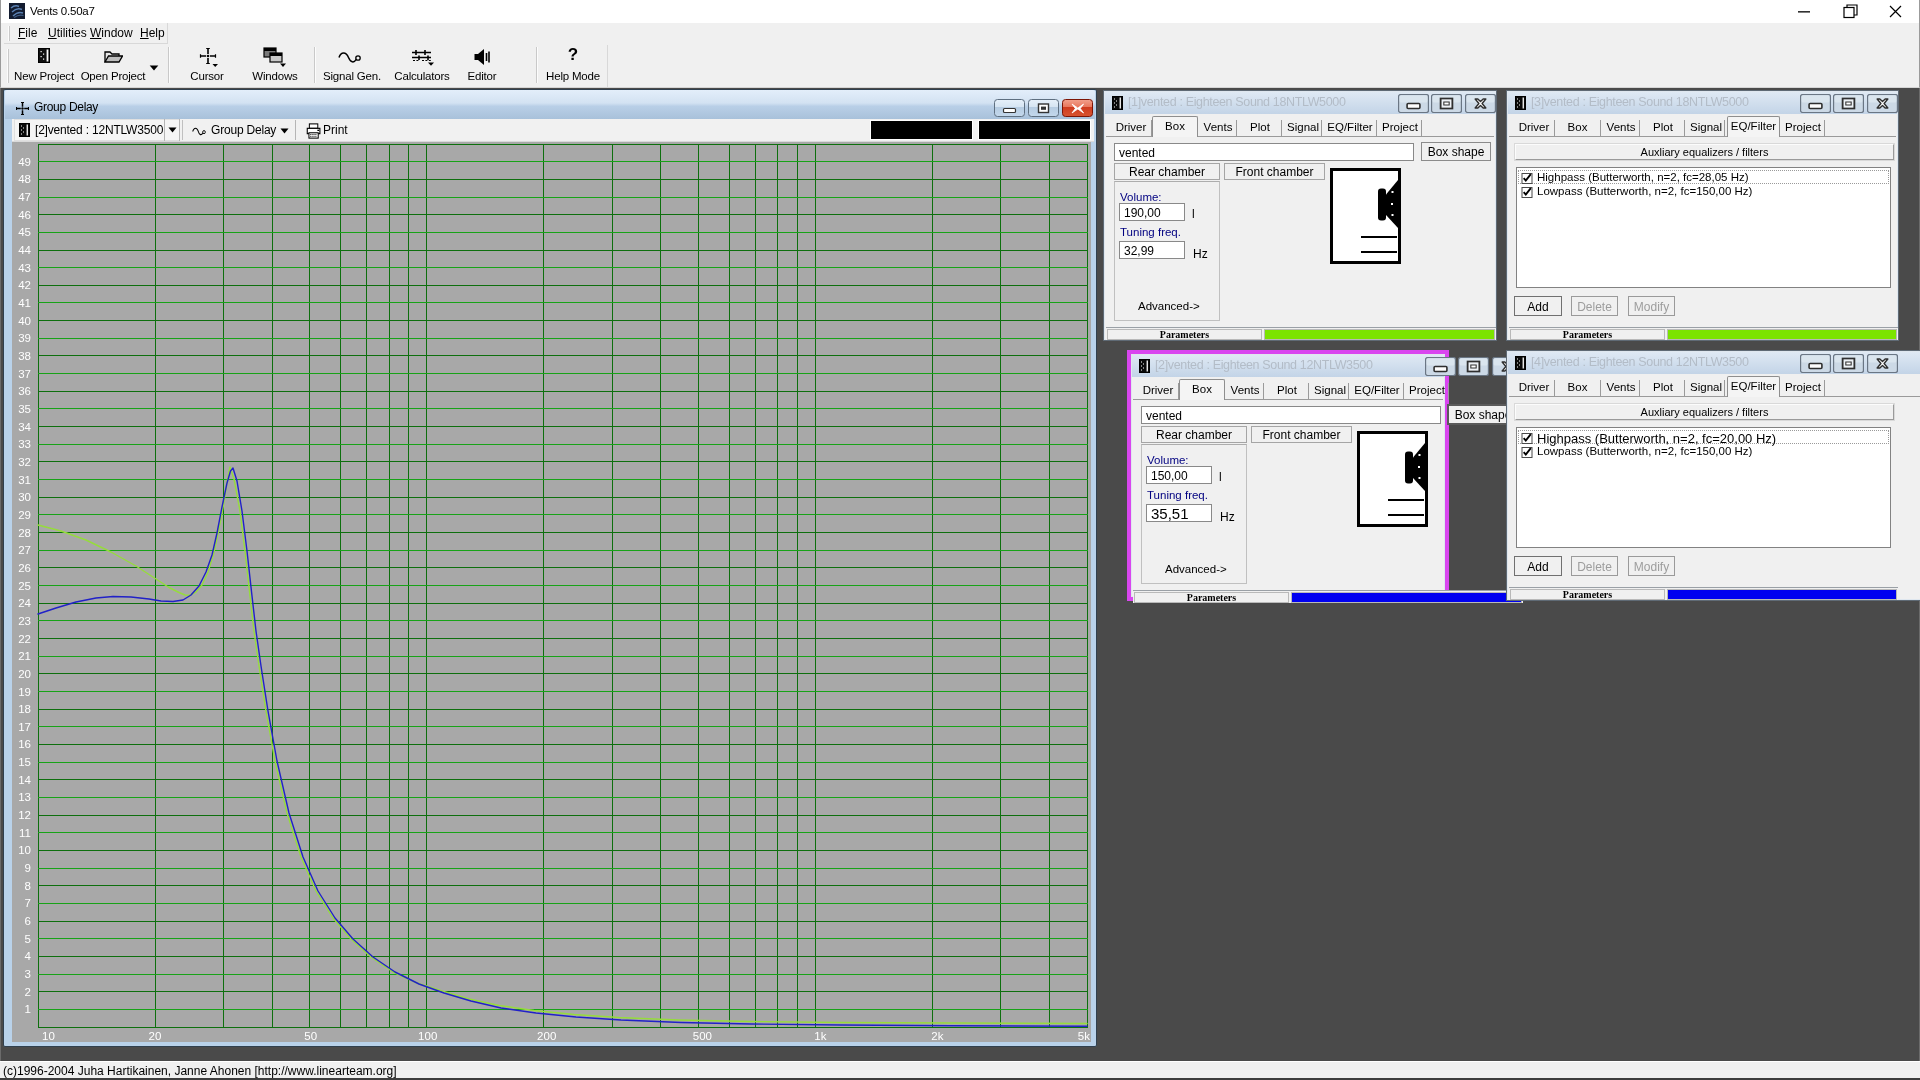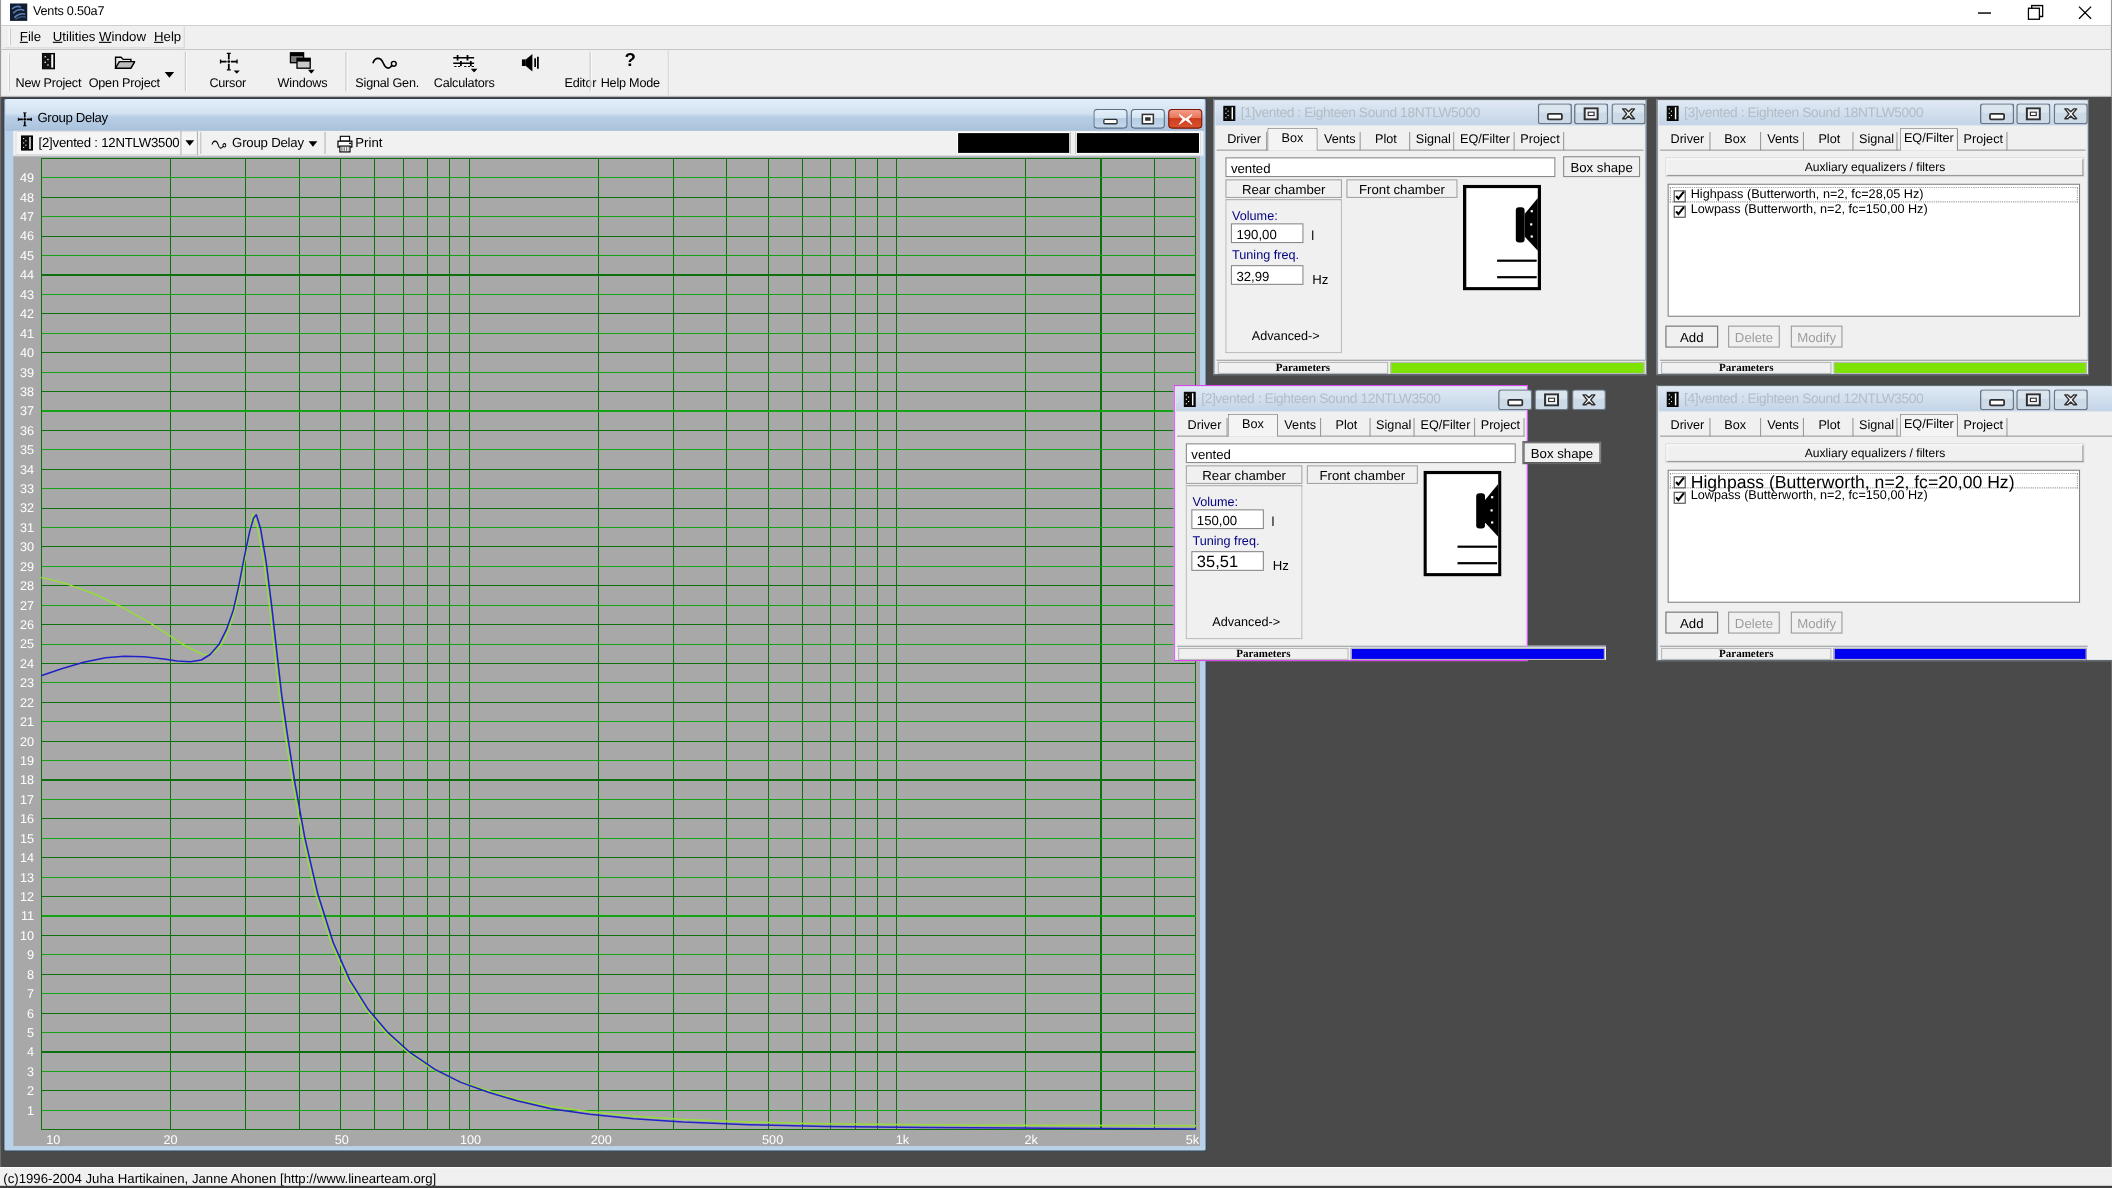--- a/index.html
+++ b/index.html
@@ -79,21 +79,21 @@
       <rect x="2.5" y="7" width="3.5" height="6" fill="#000"></rect>
       <path d="M14.5 6 L14.5 14 M17 4.5 L17 15.5" stroke="#000" stroke-width="1.6"></path>
     </svg>
     <div class="abs" style="left:562px;top:0px;width:20px;font-size:17px;font-weight:bold;text-align:center">?</div>
     <div class="abs" style="left:-17px;top:25px;width:120px;text-align:center;font-size:11.5px;letter-spacing:-0.2px">New Project</div>
     <div class="abs" style="left:52px;top:25px;width:120px;text-align:center;font-size:11.5px;letter-spacing:-0.2px">Open Project</div>
     <div class="abs" style="left:146px;top:25px;width:120px;text-align:center;font-size:11.5px;letter-spacing:-0.2px">Cursor</div>
     <div class="abs" style="left:214px;top:25px;width:120px;text-align:center;font-size:11.5px;letter-spacing:-0.2px">Windows</div>
     <div class="abs" style="left:291px;top:25px;width:120px;text-align:center;font-size:11.5px;letter-spacing:-0.2px">Signal Gen.</div>
     <div class="abs" style="left:361px;top:25px;width:120px;text-align:center;font-size:11.5px;letter-spacing:-0.2px">Calculators</div>
-    <div class="abs" style="left:421px;top:25px;width:120px;text-align:right;font-size:11.5px;letter-spacing:-0.2px">Editor</div>
+    <div class="abs" style="left:421px;top:25px;width:120px;text-align:center;font-size:11.5px;letter-spacing:-0.2px">Editor</div>
     <div class="abs" style="left:512px;top:25px;width:120px;text-align:center;font-size:11.5px;letter-spacing:-0.2px">Help Mode</div>
     <div class="abs" style="left:167px;top:2px;width:2px;height:36px;border-left:1px solid #c9c9c9;border-right:1px solid #fcfcfc"></div>
     <div class="abs" style="left:313px;top:2px;width:2px;height:36px;border-left:1px solid #c9c9c9;border-right:1px solid #fcfcfc"></div>
     <div class="abs" style="left:535px;top:2px;width:2px;height:36px;border-left:1px solid #c9c9c9;border-right:1px solid #fcfcfc"></div>
   </div>
 <div class="abs" style="left:0;top:88px;width:1920px;height:974px;background:#4a4a4a;border-left:1px solid #6b6b6b;border-right:1px solid #6b6b6b"></div>
 <div class="abs" style="left:3px;top:89px;width:1094px;height:958px;background:#b9d2ea;border:1px solid #30404f;border-radius:2px">
     <div class="abs" style="left:1px;top:0;right:1px;height:29px;background:linear-gradient(#e3eefa 0%,#d3e2f2 45%,#b9cfe7 56%,#a8c1da 100%);border-radius:2px 2px 0 0"></div>
     <svg class="abs" style="left:12px;top:12px" width="13" height="13" viewBox="0 0 13 13">
       <path d="M6.5 0.5 L6.5 4.8 M6.5 8.2 L6.5 12.5 M0.5 6.5 L4.8 6.5 M8.2 6.5 L12.5 6.5" stroke="#000" stroke-width="1.5"></path>
@@ -360,21 +360,21 @@
 <div style="position:absolute;left:20px;top:17px;font-size:11.5px">Lowpass (Butterworth, n=2, fc=150,00 Hz)</div>
     </div>
 <div style="position:absolute;left:7px;top:205px;width:48px;height:20px;background:#f0f0f0;border:1px solid #707070;text-align:center;line-height:20px;font-size:12px">Add</div>
 <div style="position:absolute;left:64px;top:205px;width:47px;height:20px;background:#f0f0f0;border:1px solid #9a9a9a;text-align:center;line-height:20px;font-size:12px;color:#9d9d9d">Delete</div>
 <div style="position:absolute;left:121px;top:205px;width:47px;height:20px;background:#f0f0f0;border:1px solid #9a9a9a;text-align:center;line-height:20px;font-size:12px;color:#9d9d9d">Modify</div>
     <div style="position:absolute;left:2px;top:236px;width:389px;height:13px;border-top:1px solid #9aa0a6;background:#f0f0f0">
 <div style="position:absolute;left:1px;top:1px;width:155px;height:11px;border:1px solid #b9b9b9;background:#f0f0f0;font-weight:bold;font-size:10px;line-height:10px;text-align:center;font-family:'Liberation Serif',serif">Parameters</div>
 <div style="position:absolute;left:158px;top:1px;right:1px;height:11px;border:1px solid #b9b9b9;background:#7ce400"></div>
     </div>
   </div>
-<div style="position:absolute;left:1067px;top:350px;width:322px;height:251px;background:#f0f0f0;border:1px solid #d946ef;box-shadow:inset 0 0 0 1px #dfe7ef">
+<div style="position:absolute;left:1127px;top:350px;width:322px;height:251px;background:#f0f0f0;border:4px solid #d946ef;box-shadow:inset 0 0 0 1px #dfe7ef">
     <div style="position:absolute;left:1px;top:1px;right:1px;height:22px;background:linear-gradient(#dfe9f4,#c3d4e7)"></div>
     <svg style="position:absolute;left:8px;top:5px" width="12" height="14" viewBox="0 0 12 14">
 <rect x="0.5" y="0.5" width="10" height="13" fill="#0a0a0a" stroke="#000"></rect>
 <rect x="7.6" y="1.5" width="1.3" height="11" fill="#fff"></rect>
 <g fill="#fff">
         <rect x="2" y="2.5" width="1" height="1"></rect>
         <rect x="4" y="4.5" width="1" height="1"></rect>
         <rect x="2" y="6.5" width="1" height="1"></rect>
         <rect x="4" y="8.5" width="1" height="1"></rect>
         <rect x="2" y="10.5" width="1" height="1"></rect>
@@ -478,21 +478,21 @@
     <div style="position:absolute;left:2px;top:45px;right:2px;height:1px;background:#9a9a9a"></div>
 <div style="position:absolute;left:8px;top:53px;width:379px;height:16px;background:#f0f0f0;border:1px solid;border-color:#fcfcfc #9a9a9a #9a9a9a #fcfcfc;box-shadow:0 0 0 1px #d9d9d9;text-align:center;font-size:11px;line-height:15px">Auxliary equalizers / filters</div>
 <div style="position:absolute;left:9px;top:76px;width:375px;height:121px;background:#fff;border:1px solid #828282">
 <div style="position:absolute;left:1px;top:2px;right:1px;height:14px;border:1px dotted #9a9a9a"></div>
 <div style="position:absolute;left:4px;top:5px;width:11px;height:11px">
         <svg width="12" height="11" viewBox="0 0 11 11" style="position:absolute;left:0;top:0;overflow:visible">
           <rect x="0.5" y="0.5" width="10" height="10" fill="#fff" stroke="#4a4a4a"></rect>
           <path d="M2.2 5.2 L4.3 7.6 L9.3 1.2" fill="none" stroke="#000" stroke-width="1.9"></path>
         </svg>
       </div>
-<div style="position:absolute;left:20px;top:3px;font-size:16px">Highpass (Butterworth, n=2, fc=20,00 Hz)</div>
+<div style="position:absolute;left:20px;top:3px;font-size:13px">Highpass (Butterworth, n=2, fc=20,00 Hz)</div>
 <div style="position:absolute;left:4px;top:19px;width:11px;height:11px">
         <svg width="12" height="11" viewBox="0 0 11 11" style="position:absolute;left:0;top:0;overflow:visible">
           <rect x="0.5" y="0.5" width="10" height="10" fill="#fff" stroke="#4a4a4a"></rect>
           <path d="M2.2 5.2 L4.3 7.6 L9.3 1.2" fill="none" stroke="#000" stroke-width="1.9"></path>
         </svg>
       </div>
 <div style="position:absolute;left:20px;top:17px;font-size:11.5px">Lowpass (Butterworth, n=2, fc=150,00 Hz)</div>
     </div>
 <div style="position:absolute;left:7px;top:205px;width:48px;height:20px;background:#f0f0f0;border:1px solid #707070;text-align:center;line-height:20px;font-size:12px">Add</div>
 <div style="position:absolute;left:64px;top:205px;width:47px;height:20px;background:#f0f0f0;border:1px solid #9a9a9a;text-align:center;line-height:20px;font-size:12px;color:#9d9d9d">Delete</div>

